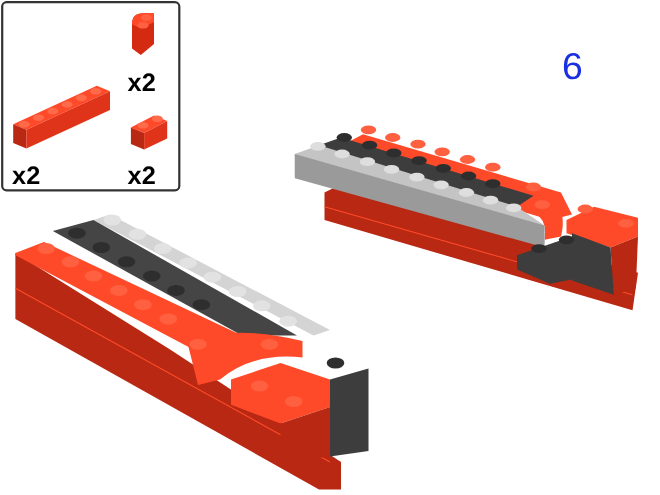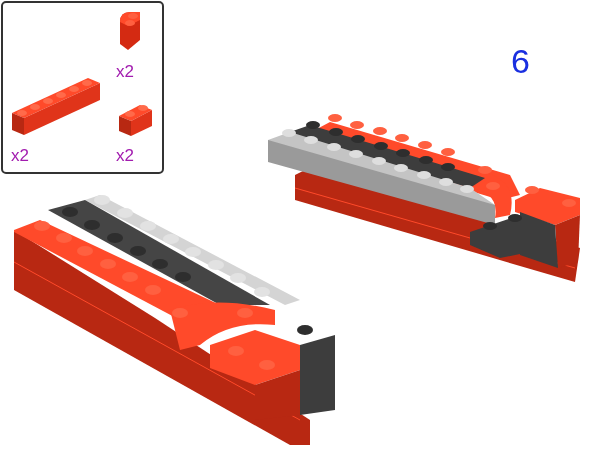--- a/index.html
+++ b/index.html
@@ -1,18 +1,18 @@
 <!DOCTYPE html>
 <html><head>
 <meta charset="utf-8">
 <style>
   html, body { margin: 0; padding: 0; background: #ffffff; }
   body { width: 600px; height: 450px; position: relative; overflow: hidden; font-family: "Liberation Sans", sans-serif; }
   .parts-box { position: absolute; left: 1px; top: 1px; width: 163px; height: 173px; border: 2px solid #333; border-radius: 5px; box-sizing: border-box; background: #fff; }
-  .qty { position: absolute; font-weight: normal; font-size: 17px; color: #a21caf; font-family: "Liberation Sans", sans-serif; }
+  .qty { position: absolute; font-weight: bold; font-size: 23px; color: #000000; font-family: "Liberation Sans", sans-serif; }
   .step-num { position: absolute; left: 511px; top: 42px; font-size: 34px; color: #1a2fe0; font-family: "Liberation Sans", sans-serif; }
   svg { position: absolute; left: 0; top: 0; }
 </style>
 </head>
 <body>
 
 <div class="parts-box"></div>
 
 <svg width="600" height="450" viewBox="0 0 600 450">
 

